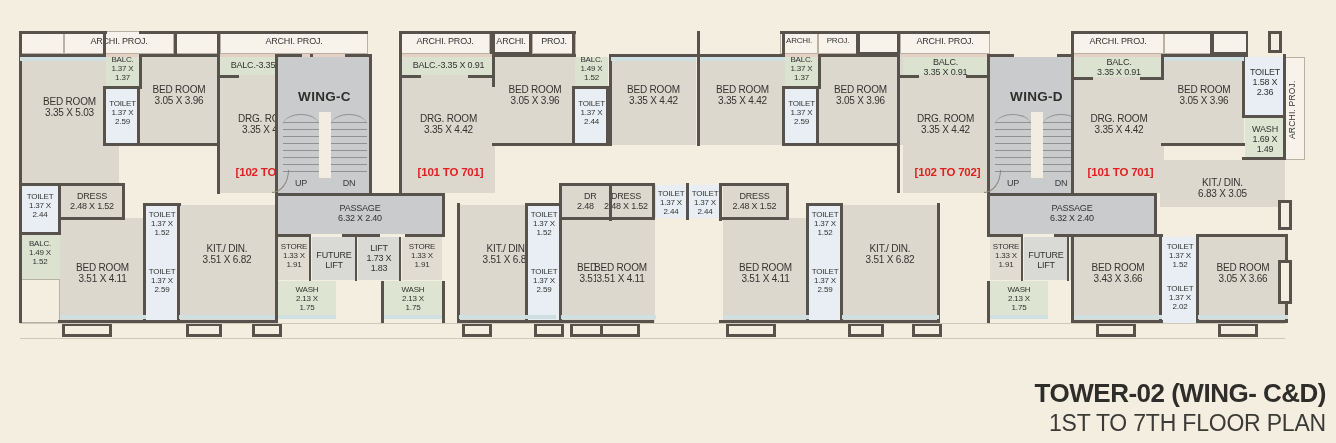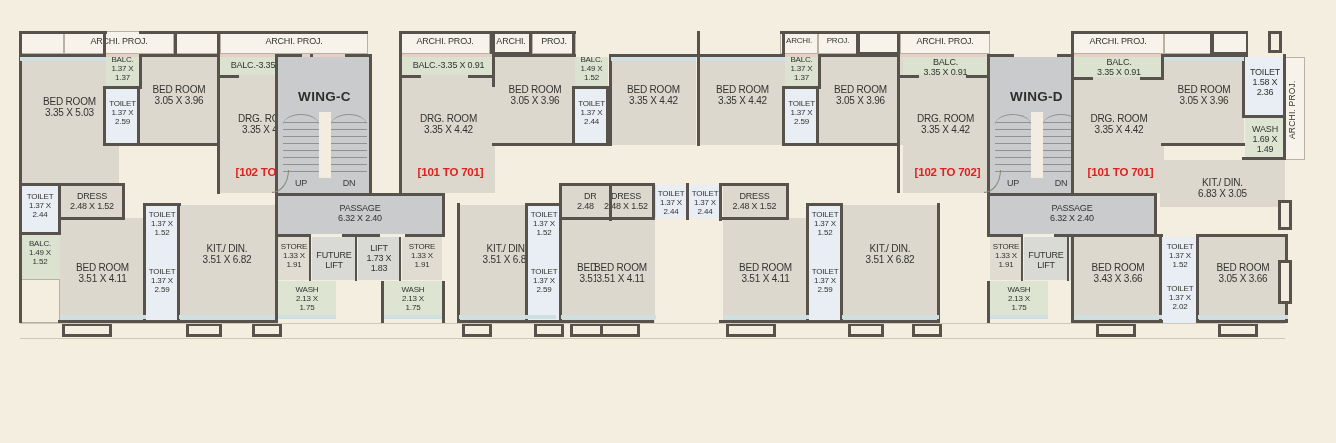--- a/index.html
+++ b/index.html
@@ -596,15 +596,17 @@
   <div class="abs thin blank" style="left:1096px;top:323px;width:40px;height:14px;border:3px solid #57534c;"></div>
   <div class="abs thin blank" style="left:1218px;top:323px;width:40px;height:14px;border:3px solid #57534c;"></div>
   <div class="abs bluesill" style="left:1074px;top:315px;width:88px;height:4px;"></div>
   <div class="abs bluesill" style="left:1198px;top:315px;width:90px;height:4px;"></div>
   <div class="abs bluesill" style="left:1164px;top:57px;width:80px;height:4px;"></div>
 
   <div class="abs" style="left:20px;top:323px;width:1265px;height:1px;background:#cfc8b8;"></div>
   <div class="abs" style="left:20px;top:338px;width:1265px;height:1px;background:#cfc8b8;"></div>
 
   <div id="title">
+    <div class="l1">TOWER-02 (WING- C&amp;D)</div>
+    <div class="l2">1ST TO 7TH FLOOR PLAN</div>
   </div>
 
 </div>
 
 </body></html>

